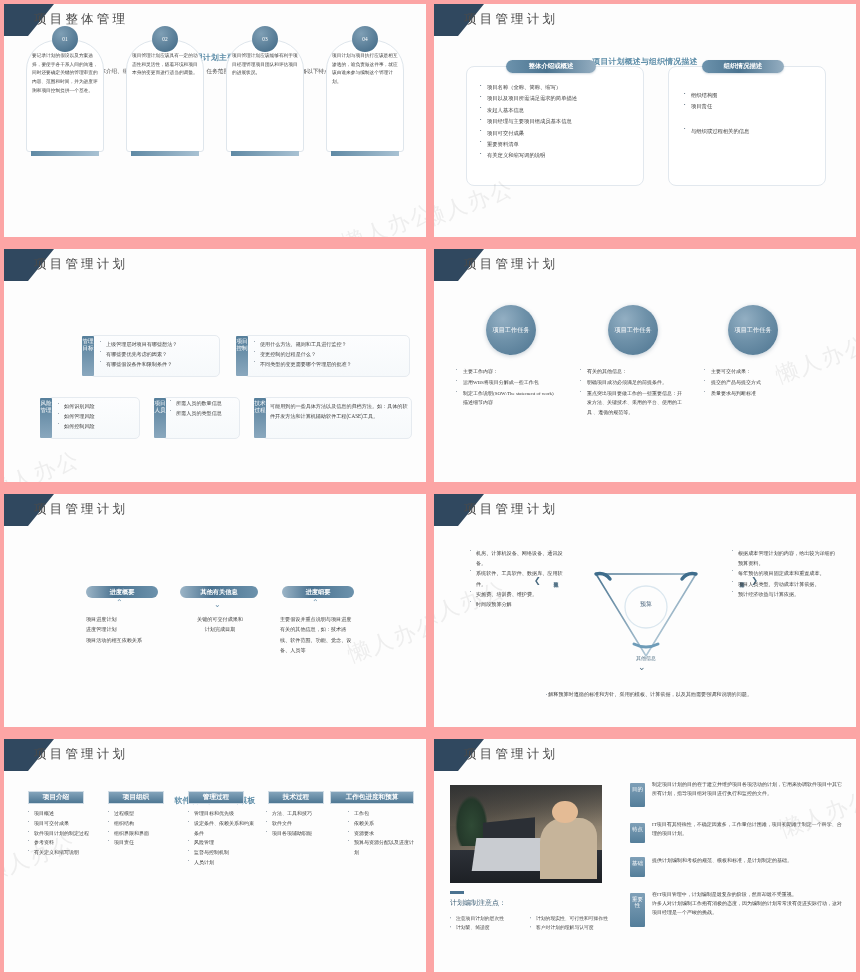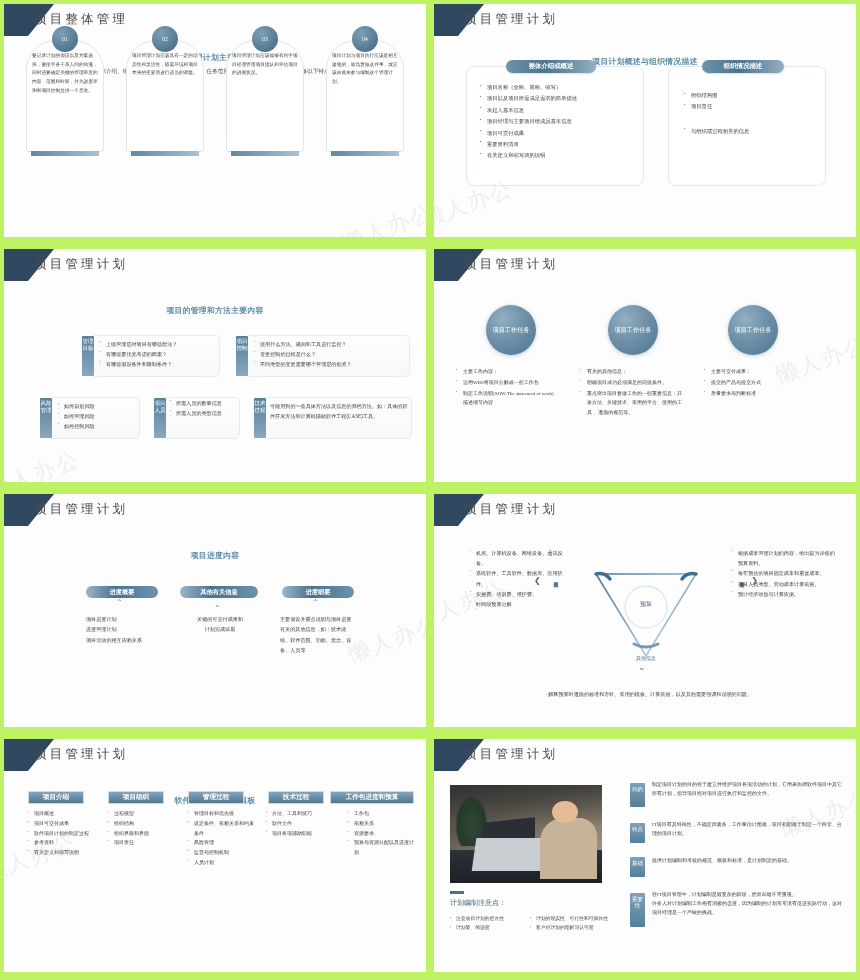--- a/index.html
+++ b/index.html
@@ -11,21 +11,21 @@
   }
   .deck {
     width: 860px; height: 980px;
     display: grid;
     grid-template-columns: 430px 430px;
     grid-template-rows: 245px 245px 245px 245px;
   }
   .slide {
     position: relative;
     width: 430px; height: 245px;
-    background: #bef264;
+    background: #fca5a5;
     overflow: hidden;
   }
   .slide-inner {
     position: absolute;
     left: 4px; top: 4px;
     width: 422px; height: 233px;
     background: #fdfdfd;
     overflow: hidden;
   }
   .ribbon2 {
@@ -251,21 +251,20 @@
       </ul>
 
       <div class="wm" style="left:-14px;bottom:18px">懒人办公</div>
     </div>
   </div>
 
   <div class="slide">
     <div class="slide-inner">
       <div class="ribbon2"></div>
       <div class="slide-title">项目管理计划</div>
-      <div class="sec-head" style="top:56px">项目的管理和方法主要内容</div>
 
       <div class="s3-box" style="left:86px;top:86px;width:130px;height:42px"></div>
       <div class="vtag" style="left:78px;top:87px;height:40px">管理目标</div>
       <ul class="bul3" style="position:absolute;left:96px;top:90px;width:120px">
         <li>上级管理层对项目有哪些想法？</li>
         <li>有哪些要优先考虑的因素？</li>
         <li>有哪些假设条件和限制条件？</li>
       </ul>
 
       <div class="s3-box" style="left:240px;top:86px;width:166px;height:42px"></div>
@@ -325,21 +324,20 @@
       </ul>
 
       <div class="wm" style="right:-14px;top:96px">懒人办公</div>
     </div>
   </div>
 
   <div class="slide">
     <div class="slide-inner">
       <div class="ribbon2"></div>
       <div class="slide-title">项目管理计划</div>
-      <div class="sec-head" style="top:56px">项目进度内容</div>
 
       <div class="s5-pill" style="left:82px;top:92px">进度概要</div>
       <div class="s5-pill" style="left:176px;top:92px;width:78px">其他有关信息</div>
       <div class="s5-pill" style="left:278px;top:92px">进度细要</div>
 
       <div class="chev" style="left:112px;top:104px">⌃</div>
       <div class="chev" style="left:210px;top:106px">⌄</div>
       <div class="chev" style="left:308px;top:104px">⌃</div>
 
       <div class="s5-txt" style="left:82px;top:120px;width:80px;white-space:pre-line">项目进度计划

